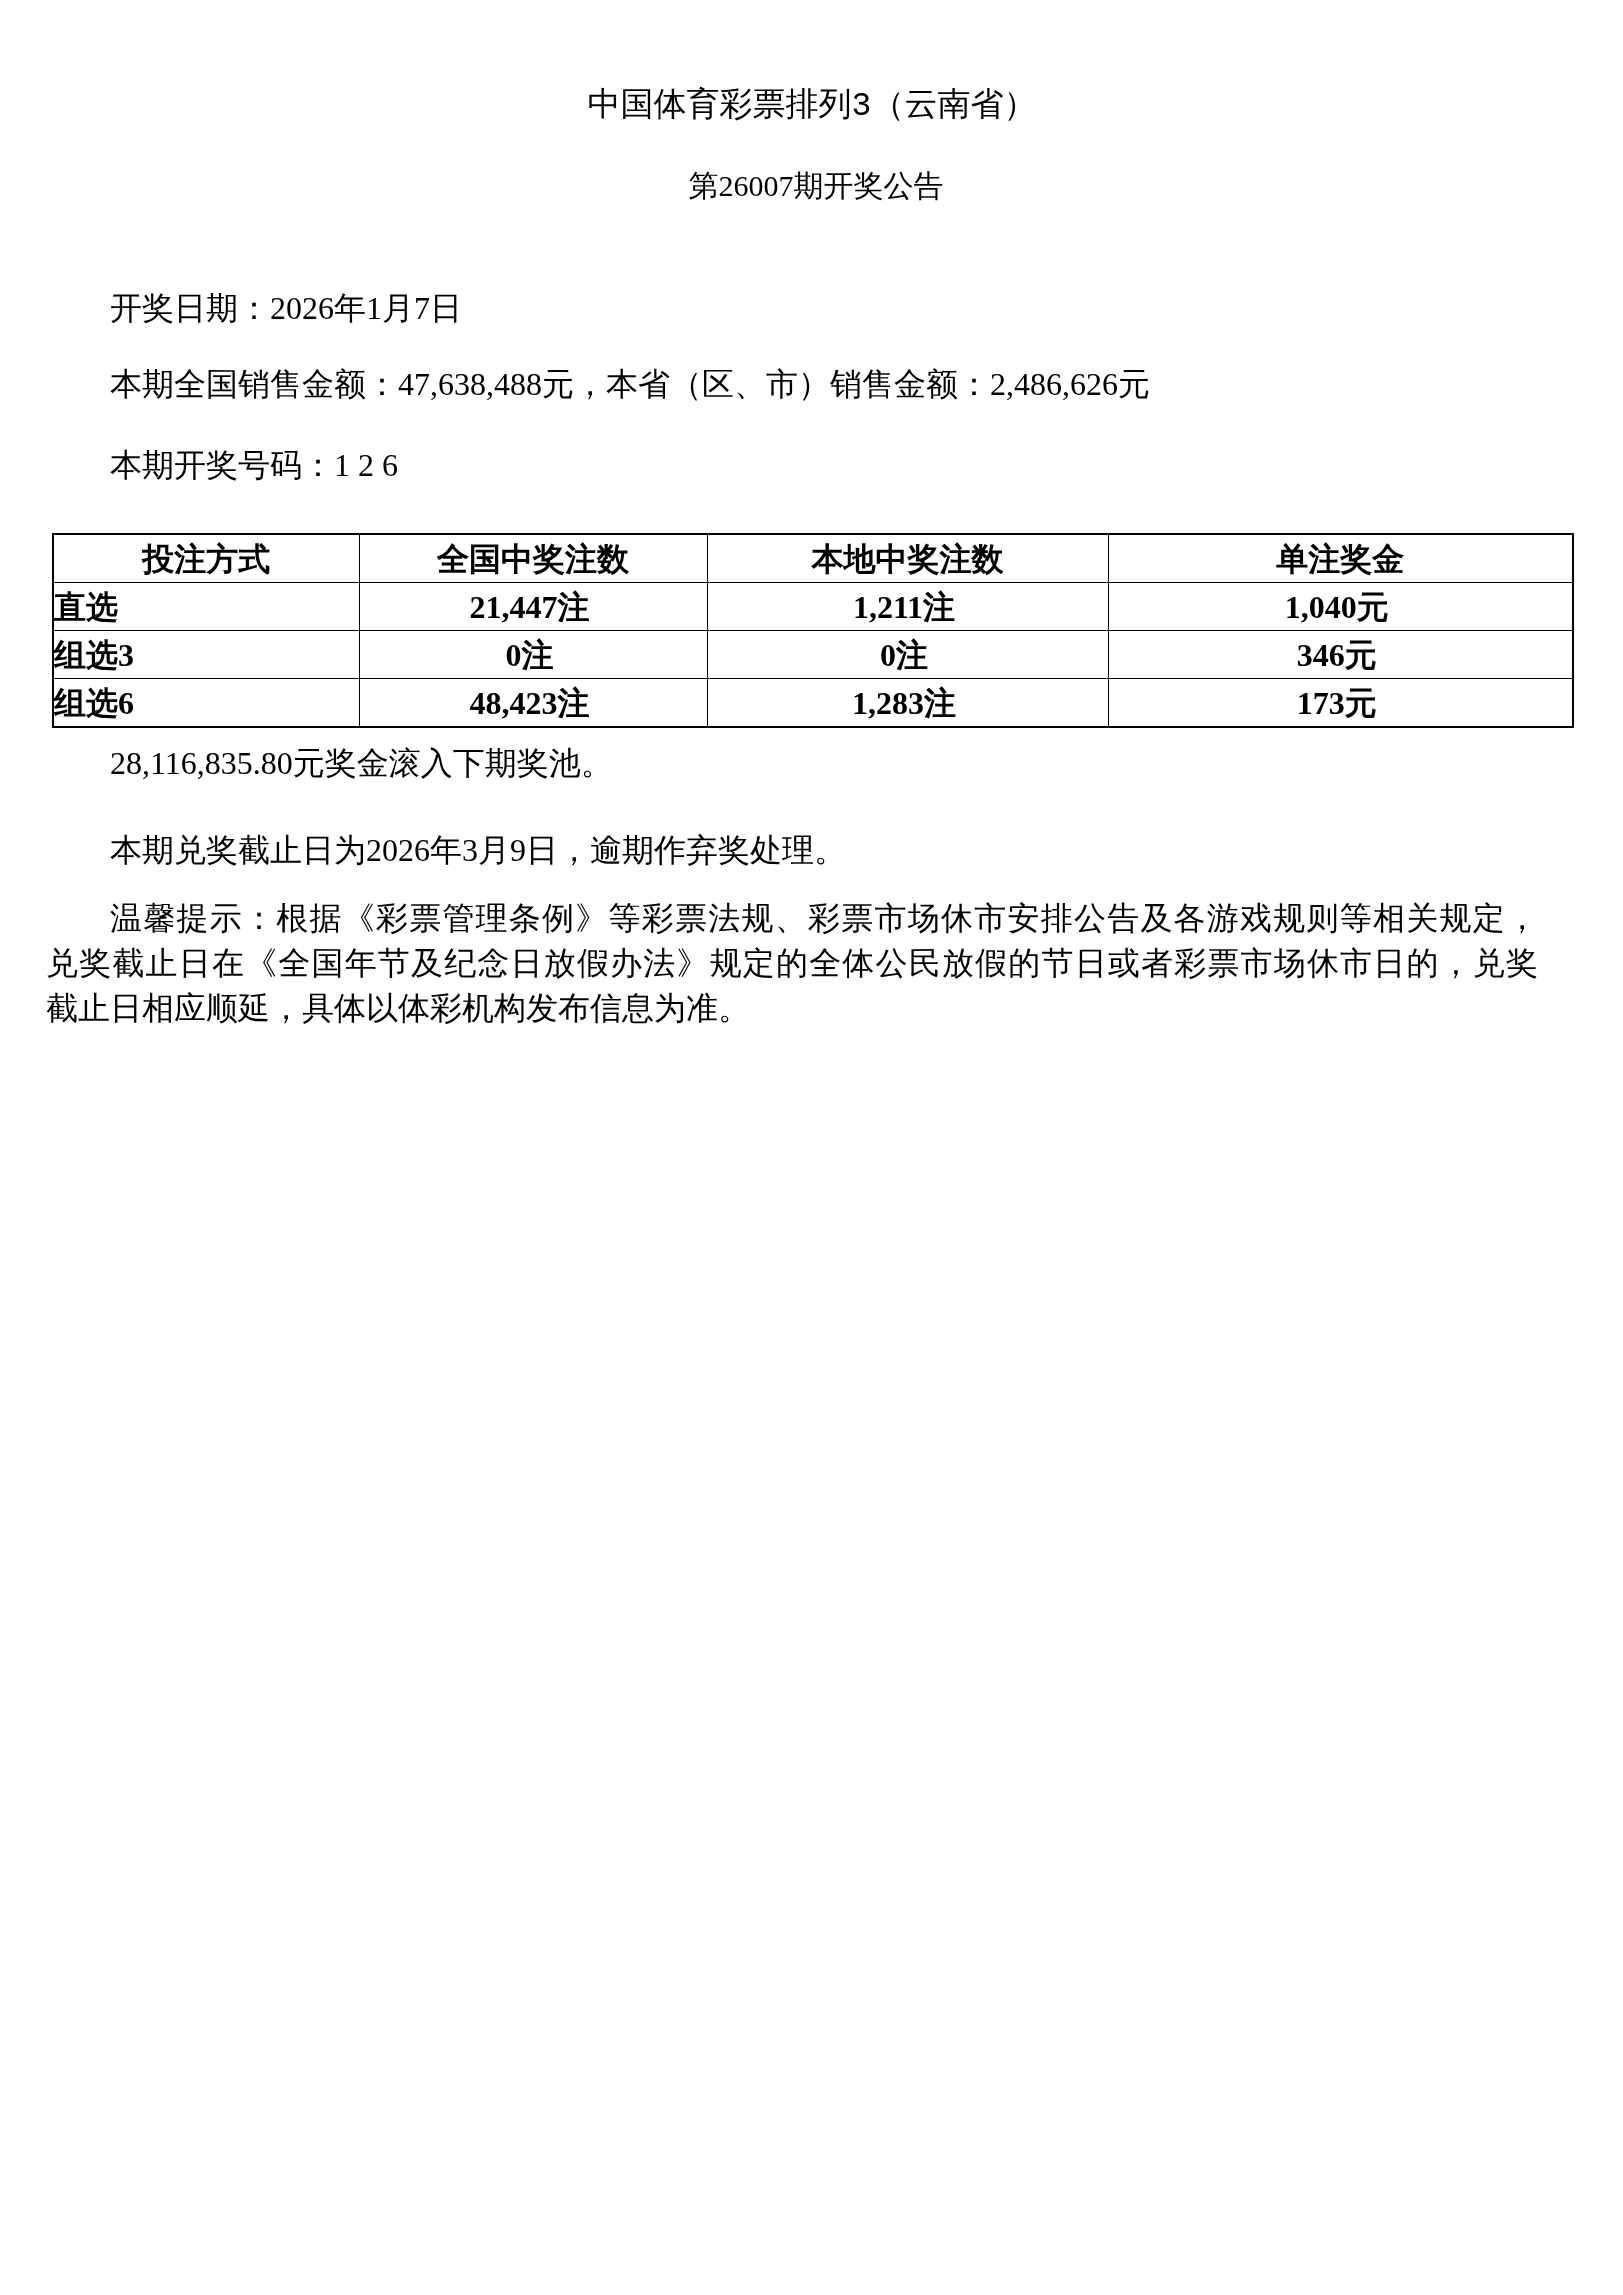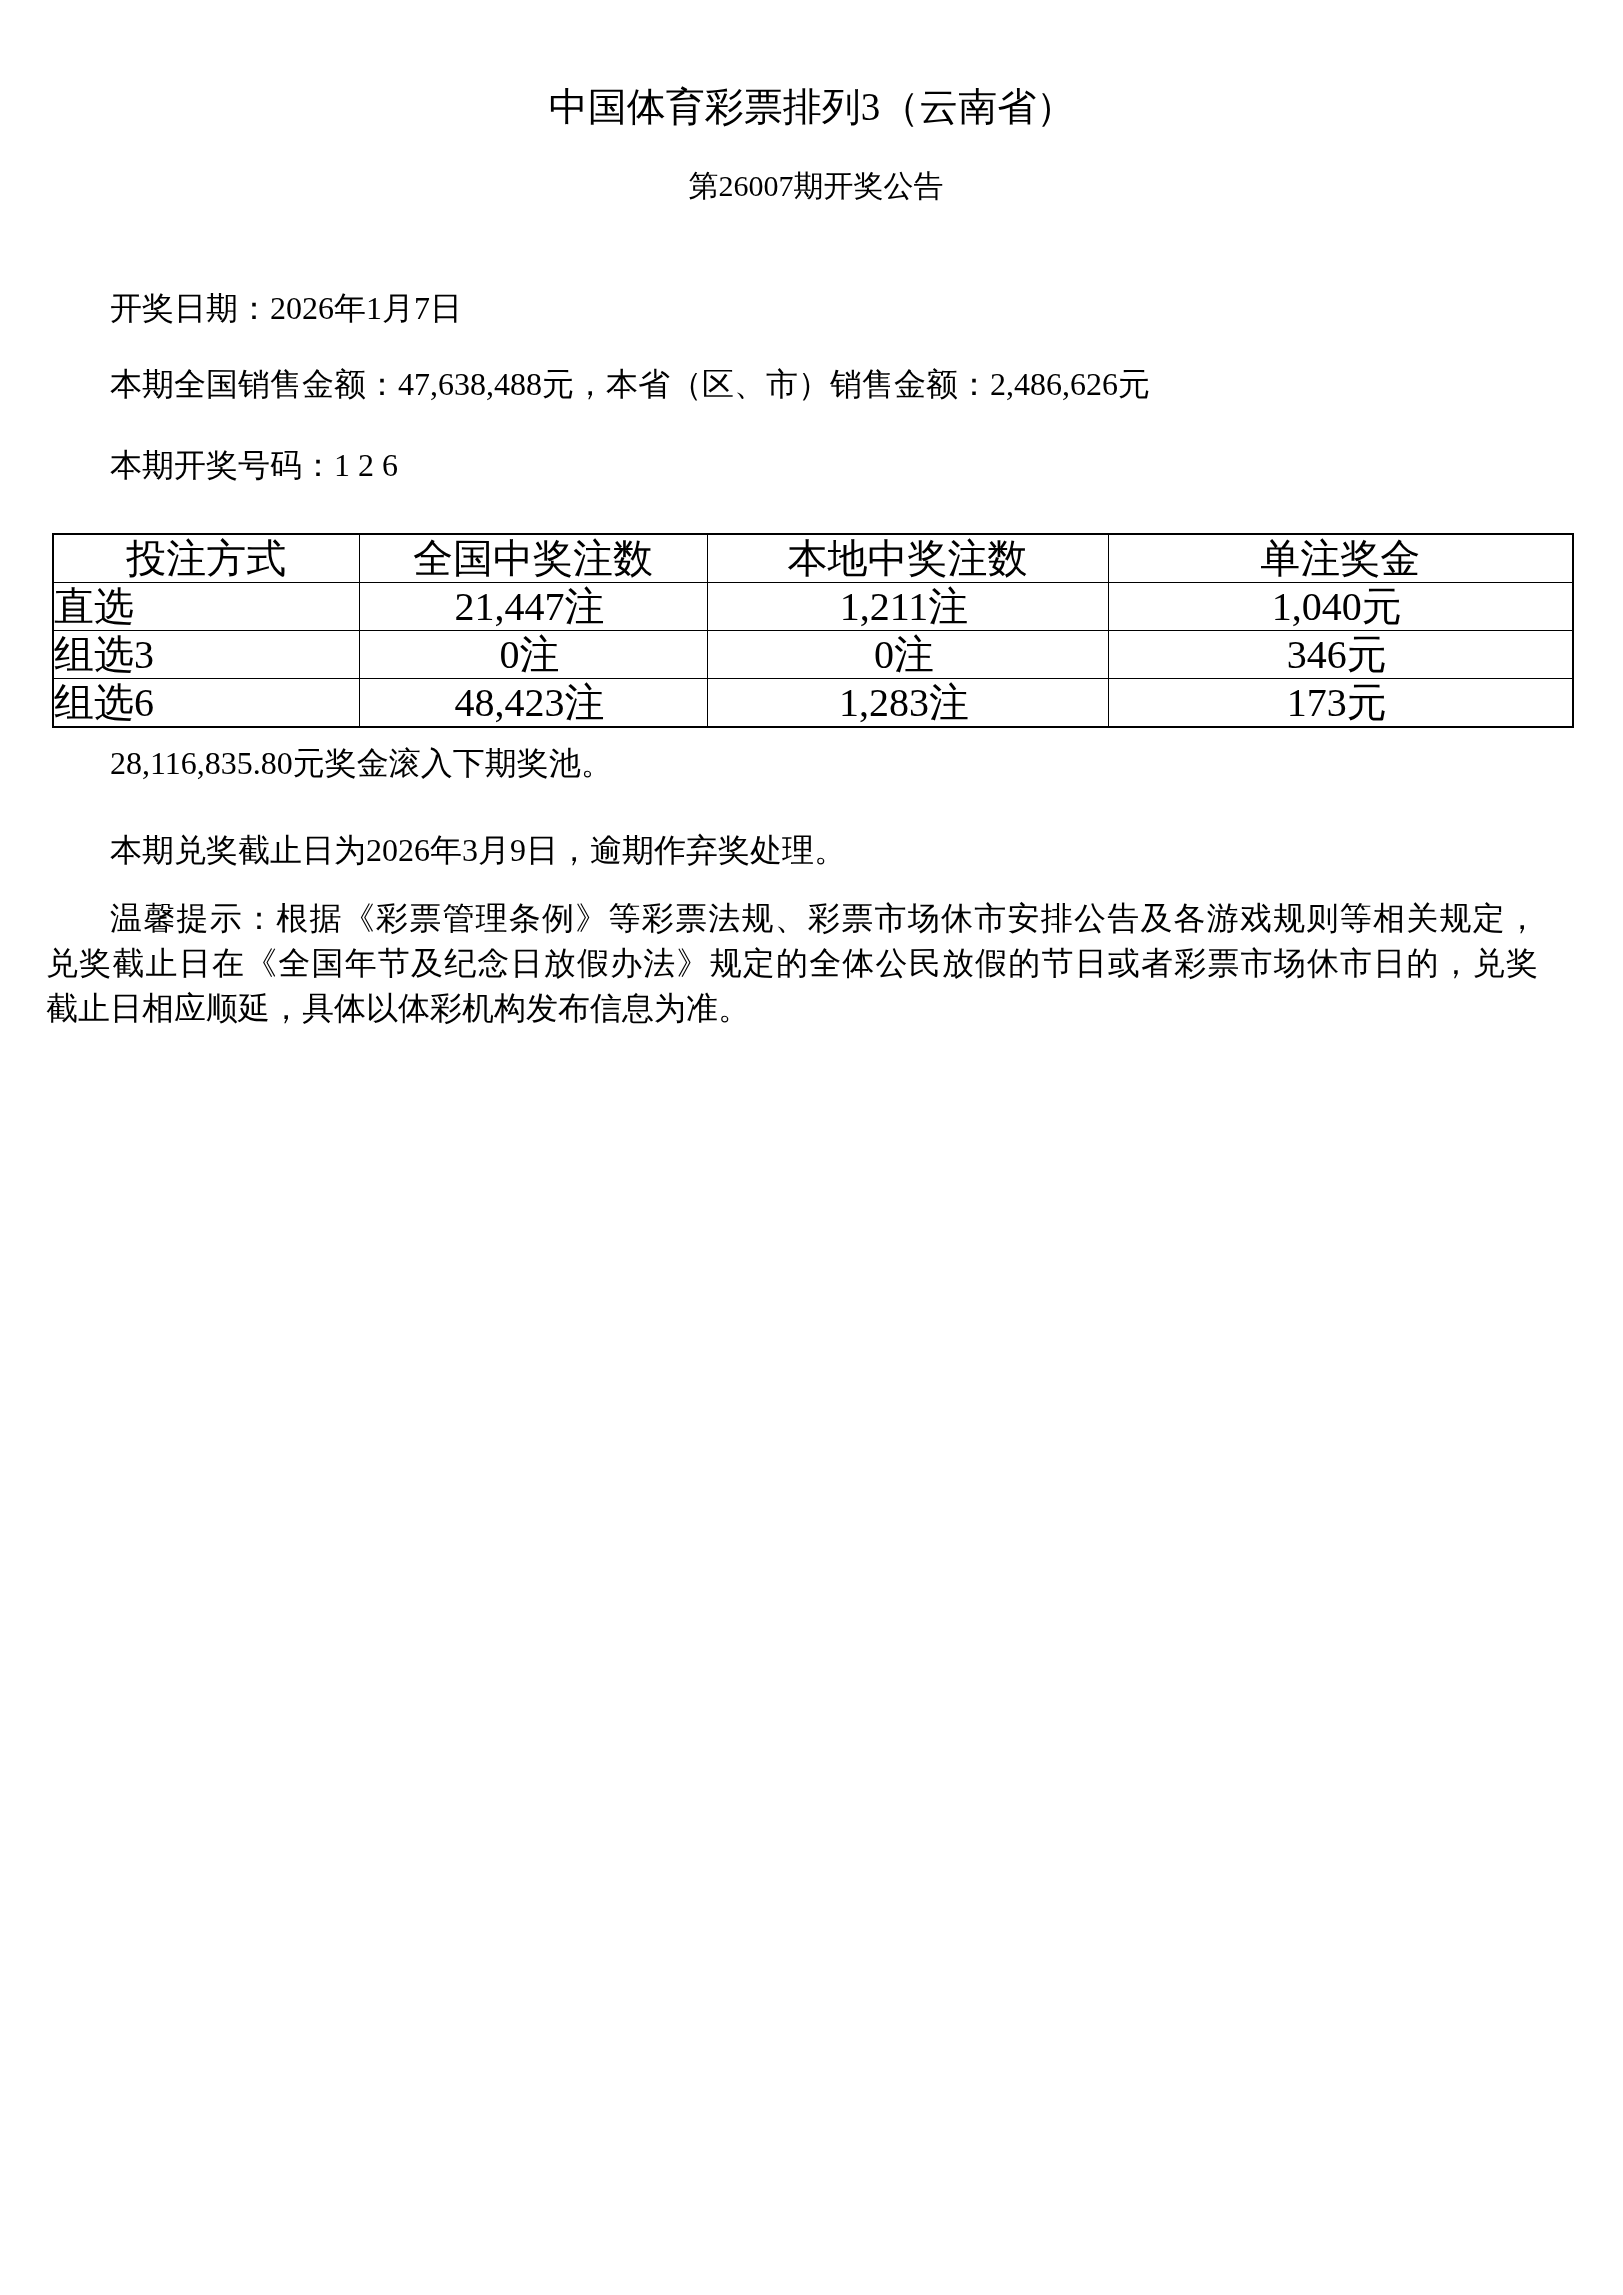--- a/index.html
+++ b/index.html
@@ -9,23 +9,24 @@
     background: #ffffff;
     color: #000000;
     font-family: "Liberation Serif", "DejaVu Serif", serif;
   }
   .doc {
     padding-top: 81px;
   }
   .doc-title {
     margin: 0;
     text-align: center;
-    font-size: 39px;
+    font-size: 33px;
     line-height: 51px;
     font-weight: normal;
+    font-family: Liberation Mono, monospace;
   }
   .doc-subtitle {
     margin: 31px 0 0 8px;
     text-align: center;
     font-size: 30px;
     line-height: 45px;
     font-weight: normal;
   }
   .content {
     margin-left: 46px;
@@ -47,23 +48,23 @@
     table-layout: fixed;
     width: 1520px;
     margin-top: 45px;
     margin-left: 6.1px;
     border: 2px solid #000;
   }
   .prize-table th, .prize-table td {
     border: 1.5px solid #000;
     height: 47px;
     padding: 0;
-    font-size: 40px;
+    font-size: 32px;
     line-height: 32px;
-    font-weight: normal;
+    font-weight: bold;
     vertical-align: middle;
     overflow: hidden;
   }
   .prize-table th { text-align: center; }
   .cell-center { text-align: left; }
   .cell-num {
     text-align: center;
     padding-right: 7.2px !important;
   }
   .reminder { margin-top: 23px; }

